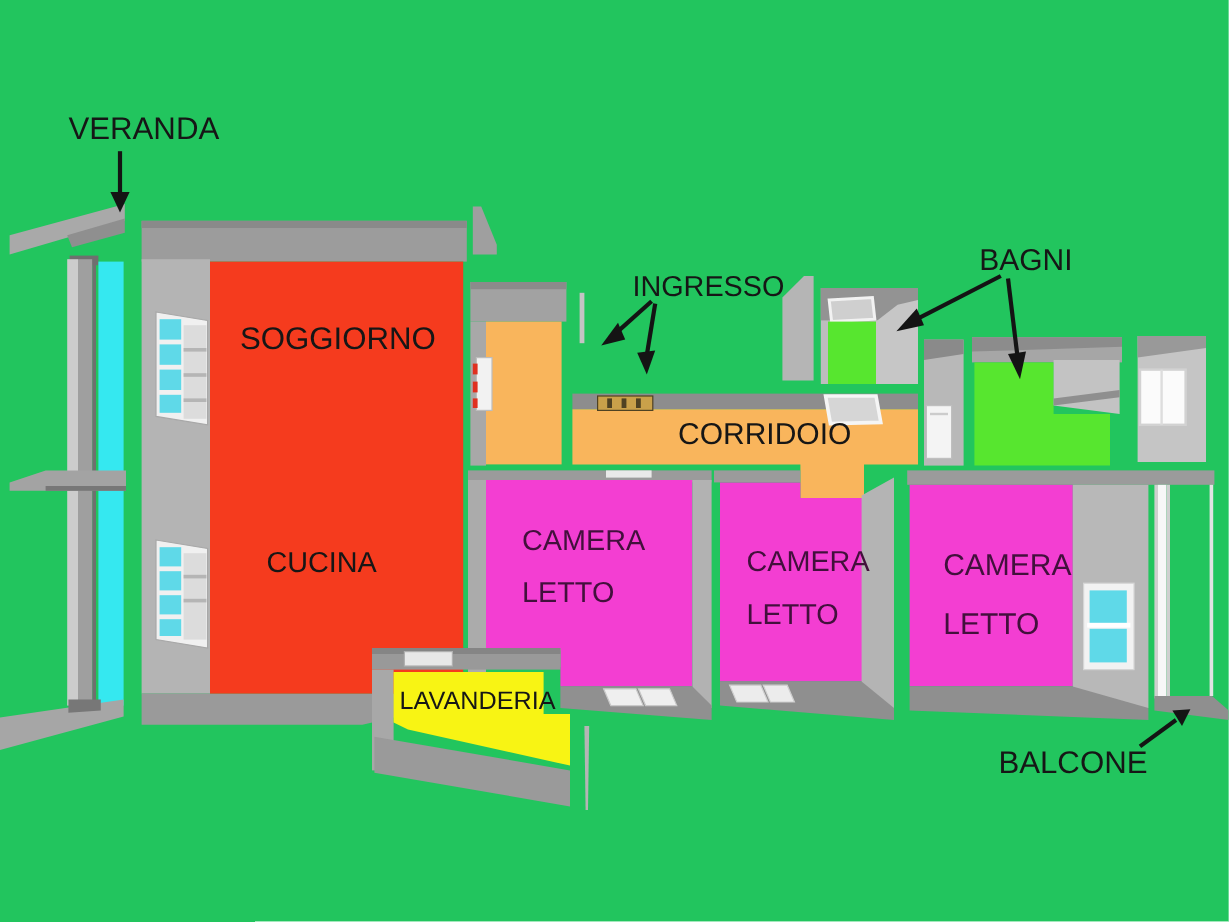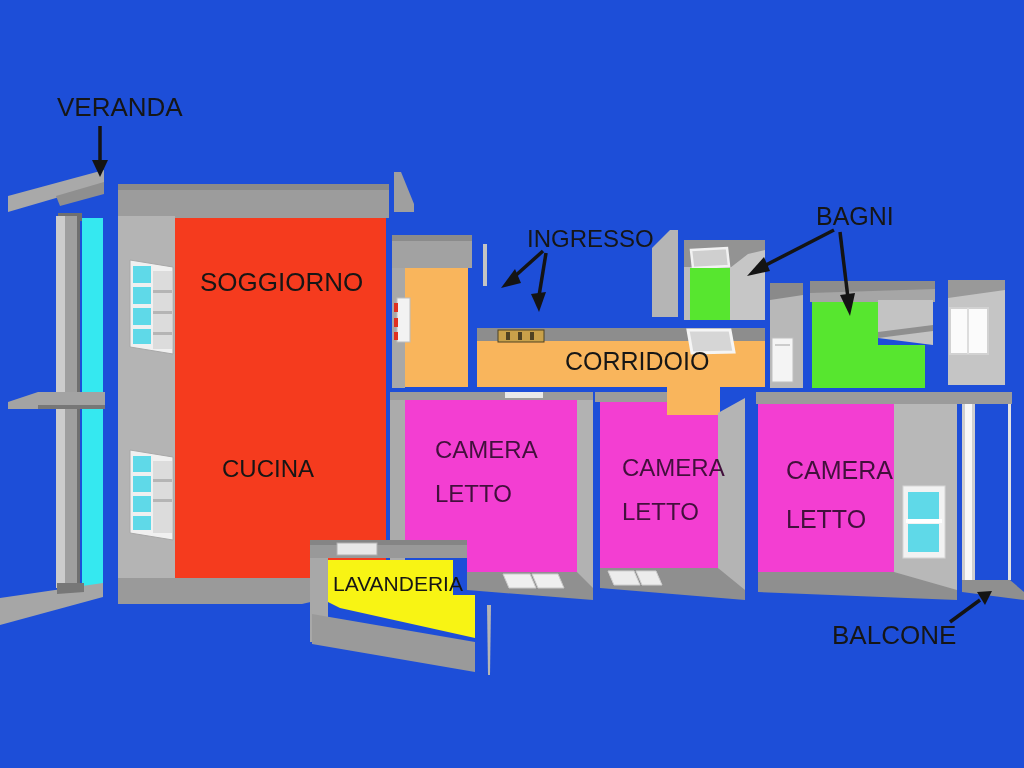--- a/index.html
+++ b/index.html
@@ -1,16 +1,16 @@
 <!DOCTYPE html>
 <html><head>
 <meta charset="utf-8">
 <style>
   html,body{margin:0;padding:0;background:#ffffff;}
-  .stage{position:relative;width:1024px;height:768px;background:#1d4ed8;overflow:hidden;
+  .stage{position:relative;width:1024px;height:768px;background:#22c55e;overflow:hidden;
          font-family:"Liberation Sans", sans-serif;}
   svg{position:absolute;left:0;top:0;}
   text{font-family:"Liberation Sans", sans-serif;}
   .lbl{fill:#161616;}
   .lbl-on-magenta{fill:#42103c;}
   .arrow{stroke:#141414;stroke-width:3.5;fill:none;}
   .arrowhead{fill:#141414;stroke:none;}
 </style>
 </head>
 <body>

